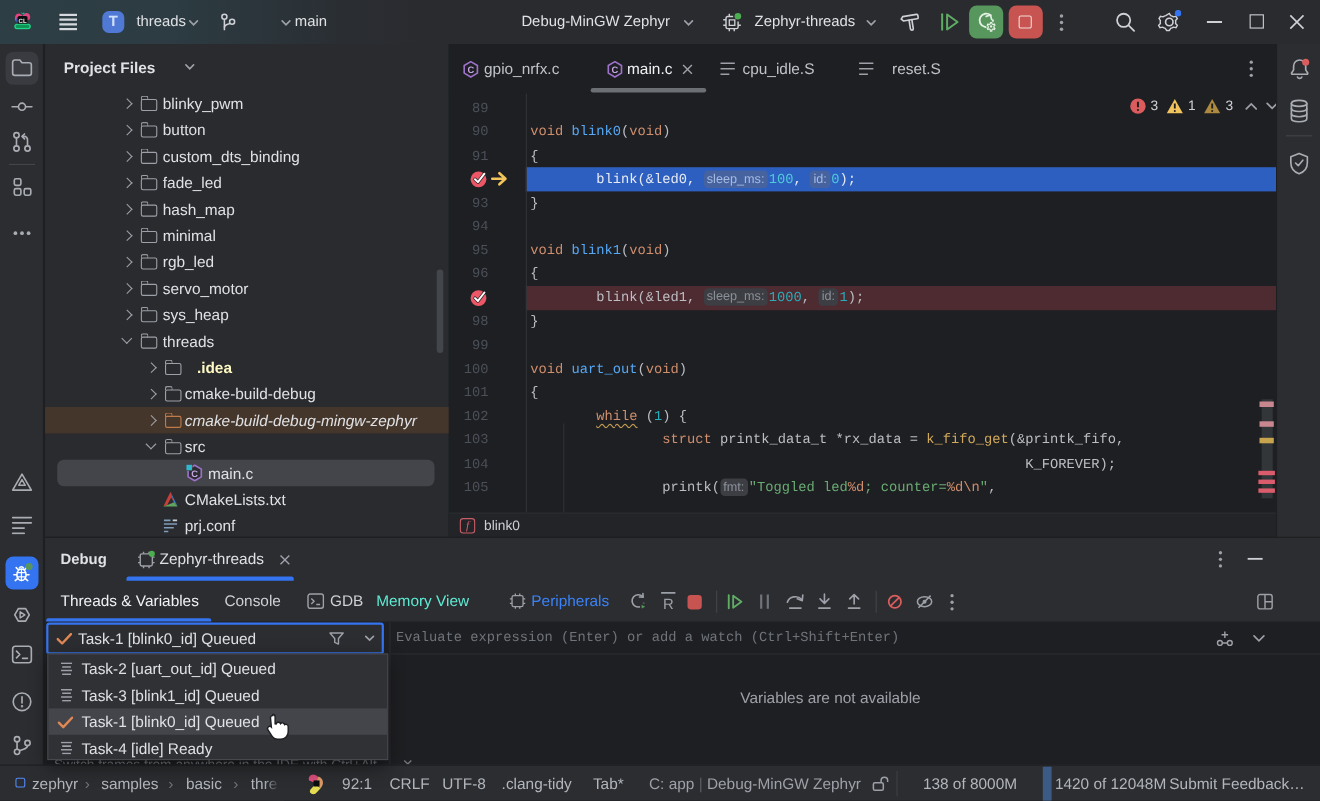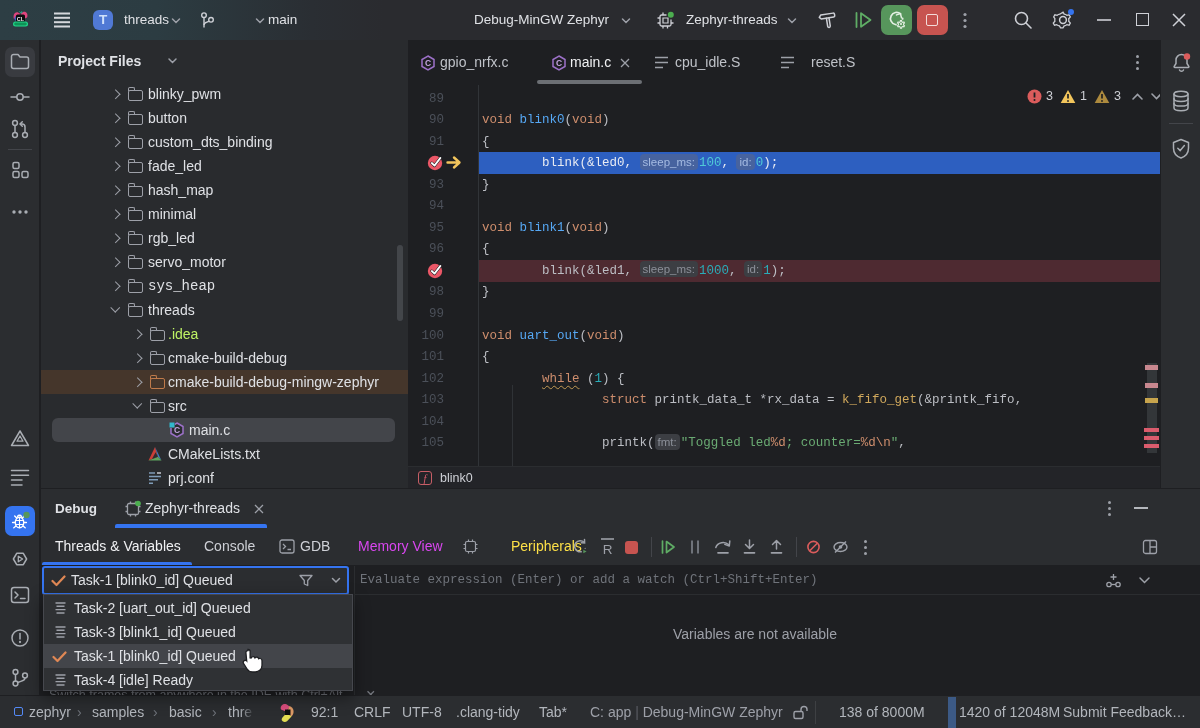--- a/index.html
+++ b/index.html
@@ -313,44 +313,44 @@
     <div class="trow" style="top:210px;">
         <span class="tchev" style="left:71px;">▸</span>
         <span class="fold" style="left:87px;"></span>
         <span class="lbl" style="left:107px;">servo_motor</span>
       </div>
     <div class="trow" style="top:186px;">
         <span class="tchev" style="left:71px;">▸</span>
         <span class="fold" style="left:87px;"></span>
         <span class="lbl" style="left:107px;">rgb_led</span>
       </div>
-    <div class="trow" style="top:234px;font-family:Liberation Mono, monospace;">
+    <div class="trow" style="top:234px;">
         <span class="tchev" style="left:71px;">▸</span>
         <span class="fold" style="left:87px;"></span>
         <span class="lbl" style="left:107px;">sys_heap</span>
       </div>
     <div class="trow" style="top:258px;">
         <span class="tchev dn" style="left:71px;">▾</span>
         <span class="fold" style="left:87px;"></span>
         <span class="lbl" style="left:107px;">threads</span>
       </div>
     <div class="trow" style="top:282px;">
         <span class="tchev" style="left:93px;">▸</span>
         <span class="fold" style="left:109px;"></span>
-        <span class="lbl" style="left:127px;color:#bef264;">.idea</span>
+        <span class="lbl" style="left:138px;color:#fef9c3;font-weight:bold;">.idea</span>
       </div>
     <div class="trow" style="top:306px;">
         <span class="tchev" style="left:93px;">▸</span>
         <span class="fold" style="left:109px;"></span>
         <span class="lbl" style="left:127px;">cmake-build-debug</span>
       </div>
     <div class="trow" style="top:330px;">
         <span class="tchev" style="left:93px;">▸</span>
         <span class="fold orange" style="left:109px;"></span>
-        <span class="lbl" style="left:127px;">cmake-build-debug-mingw-zephyr</span>
+        <span class="lbl" style="left:127px;font-style:italic;">cmake-build-debug-mingw-zephyr</span>
       </div>
     <div class="trow" style="top:354px;">
         <span class="tchev dn" style="left:93px;">▾</span>
         <span class="fold" style="left:109px;"></span>
         <span class="lbl" style="left:127px;">src</span>
       </div>
 
     <div class="trow" style="top:378px;">
       <svg class="abs" style="left:128px;top:4px;" width="16" height="16" viewBox="0 0 16 16">
         <path d="M8 1 L14 4.5 V11.5 L8 15 L2 11.5 V4.5 Z" fill="#2b2d30" stroke="#9d71c9" stroke-width="1.5"></path>
@@ -468,20 +468,21 @@
     <div class="codeline" style="top:112.1px;color:#e8ebf2;">        blink(&amp;led0, <span class="chip" style="background:#47639f;color:#a5bbe2;">sleep_ms:</span><span style="color:#4fc9d6;">100</span>, <span class="chip" style="background:#47639f;color:#a5bbe2;">id:</span><span style="color:#4fc9d6;">0</span>);</div>
     <div class="codeline" style="top:133.7px;">}</div>
     <div class="codeline" style="top:176.8px;"><span class="kw">void</span> <span class="fn">blink1</span>(<span class="kw">void</span>)</div>
     <div class="codeline" style="top:198.3px;">{</div>
     <div class="codeline" style="top:219.9px;">        blink(&amp;led1, <span class="chip">sleep_ms:</span><span class="num">1000</span>, <span class="chip">id:</span><span class="num">1</span>);</div>
     <div class="codeline" style="top:241.4px;">}</div>
     <div class="codeline" style="top:284.5px;"><span class="kw">void</span> <span class="fn">uart_out</span>(<span class="kw">void</span>)</div>
     <div class="codeline" style="top:306.1px;">{</div>
     <div class="codeline" style="top:327.6px;">        <span class="kw" style="text-decoration:underline wavy #c29a53 1px;text-underline-offset:3px;">while</span> (<span class="num">1</span>) {</div>
     <div class="codeline" style="top:349.2px;">                <span class="kw">struct</span> printk_data_t *rx_data = <span class="mac">k_fifo_get</span>(&amp;printk_fifo,</div>
+    <div class="codeline" style="top:370.7px;">                                                            K_FOREVER);</div>
     <div class="codeline" style="top:392.3px;">                printk(<span class="chip">fmt:</span><span class="str">"Toggled led<span class="esc">%d</span>; counter=<span class="esc">%d</span><span class="esc">\n</span>"</span>,</div>
 
     <div class="abs" style="left:619px;top:48px;width:140px;height:17px;">
       <svg class="abs" style="left:0;top:1px;" width="15" height="15" viewBox="0 0 15 15">
           <circle cx="7.5" cy="7.5" r="7" fill="#db5c5c"></circle>
           <path d="M7.5 3.5 V8.5" stroke="#1e1f22" stroke-width="1.8"></path>
           <circle cx="7.5" cy="11" r="1" fill="#1e1f22"></circle>
         </svg>
       <span class="abs" style="left:19px;top:0;font-size:12.5px;color:#ced0d6;line-height:17px;">3</span>
       <svg class="abs" style="left:33px;top:1px;" width="16" height="15" viewBox="0 0 16 15">
@@ -575,28 +576,28 @@
       <div class="abs" style="left:14px;top:0;height:37px;line-height:37px;color:#f0f1f3;">Threads &amp; Variables</div>
       <div class="abs" style="left:1px;top:34px;width:150px;height:3px;background:#3574f0;border-radius:2px 2px 0 0;"></div>
       <div class="abs" style="left:163px;top:0;height:37px;line-height:37px;color:#ced0d6;">Console</div>
       <svg class="abs" style="left:238px;top:11px;" width="16" height="15" viewBox="0 0 16 15">
           <g stroke="#9da0a8" stroke-width="1.3" fill="none">
             <rect x="1" y="1" width="14" height="13" rx="2"></rect>
             <path d="M4 5 L6.5 7.5 L4 10 M8.5 10.5 H12"></path>
           </g>
         </svg>
       <div class="abs" style="left:259px;top:0;height:37px;line-height:37px;color:#ced0d6;">GDB</div>
-      <div class="abs" style="left:317px;top:0;height:37px;line-height:37px;color:#d946ef;">Memory View</div>
+      <div class="abs" style="left:301px;top:0;height:37px;line-height:37px;color:#5eead4;">Memory View</div>
       <svg class="abs" style="left:421px;top:10px;" width="17" height="17" viewBox="0 0 17 17">
         <g stroke="#9da0a8" stroke-width="1.2" fill="none">
             <rect x="3.5" y="3.5" width="10" height="10" rx="1.5"></rect>
             <path d="M6.5 3.5 V1.5 M10.5 3.5 V1.5 M6.5 13.5 V15.5 M10.5 13.5 V15.5 M3.5 6.5 H1.5 M3.5 10.5 H1.5 M13.5 6.5 H15.5 M13.5 10.5 H15.5"></path>
           </g>
       </svg>
-      <div class="abs" style="left:442px;top:0;height:37px;line-height:37px;color:#fde047;margin-left:28px;">Peripherals</div>
+      <div class="abs" style="left:442px;top:0;height:37px;line-height:37px;color:#3b82f6;">Peripherals</div>
 
       <svg class="abs" style="left:530px;top:10px;" width="18" height="18" viewBox="0 0 18 18">
         <g stroke="#9da0a8" stroke-width="1.5" fill="none" stroke-linecap="round">
             <path d="M13.2 4.3 A5.6 5.6 0 1 0 14.3 10.6"></path>
             <path d="M13.5 1.6 L13.6 4.9 L10.4 4.7"></path>
           </g>
         <circle cx="13.8" cy="13.5" r="3" fill="#2b2d30"></circle>
           <path d="M12.3 11.8 L15.6 13.5 L12.3 15.2 Z" fill="#57965c"></path>
       </svg>
       <svg class="abs" style="left:558px;top:10px;" width="17" height="18" viewBox="0 0 17 18">

